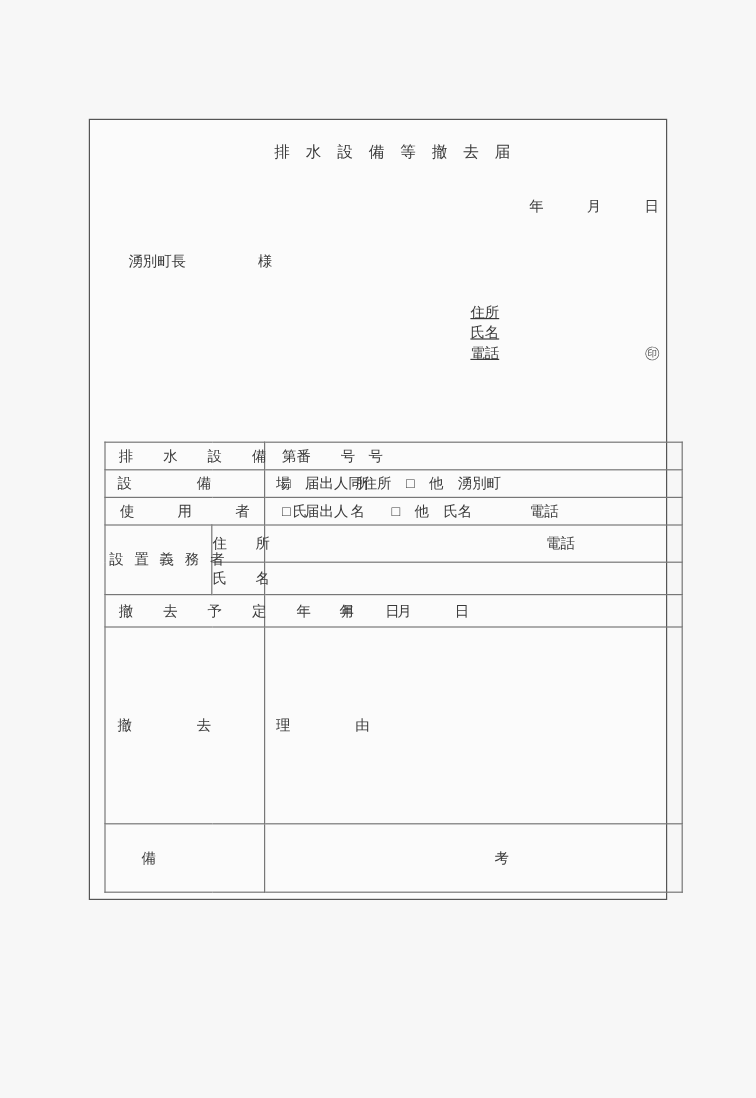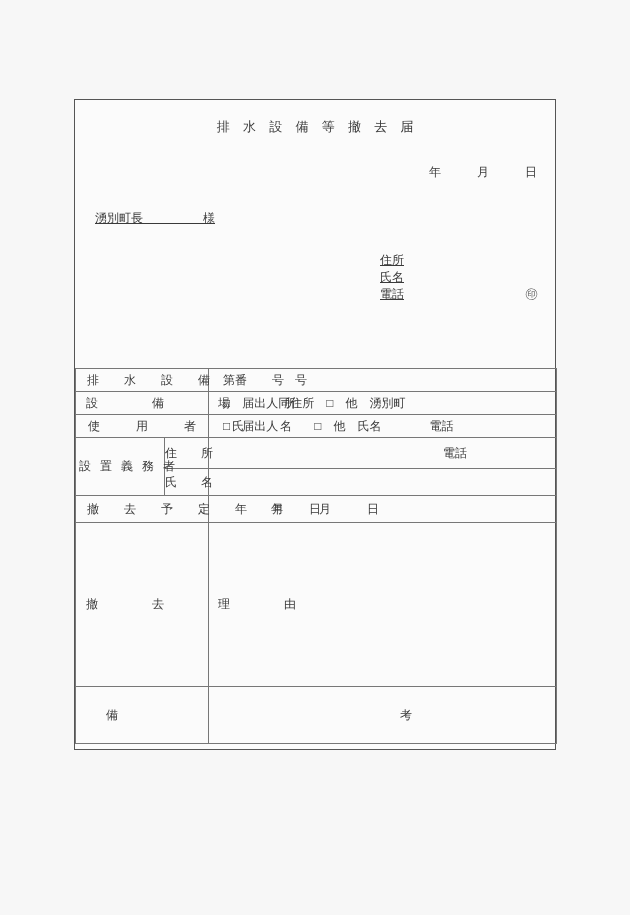--- a/index.html
+++ b/index.html
@@ -24,20 +24,21 @@
     height: 651px;
     border: 1px solid #555;
     background: #fbfbfb;
     box-sizing: border-box;
   }
 
   .inner {
     position: relative;
     width: 100%;
     height: 100%;
+    margin-left: 12px;
   }
 
   
   .doc-title {
     position: absolute;
     left: 0;
     top: 18px;
     width: 100%;
     text-align: center;
     font-size: 13px;
@@ -54,21 +55,20 @@
     letter-spacing: 0px;
     white-space: pre;
   }
 
   .addressee {
     position: absolute;
     left: 20px;
     top: 110px;
     font-size: 12px;
     white-space: pre;
-    text-decoration: underline;
   }
 
   .applicant-block {
     position: absolute;
     left: 305px;
     top: 152px;
     font-size: 12px;
     line-height: 17px;
     text-decoration: underline;
   }

